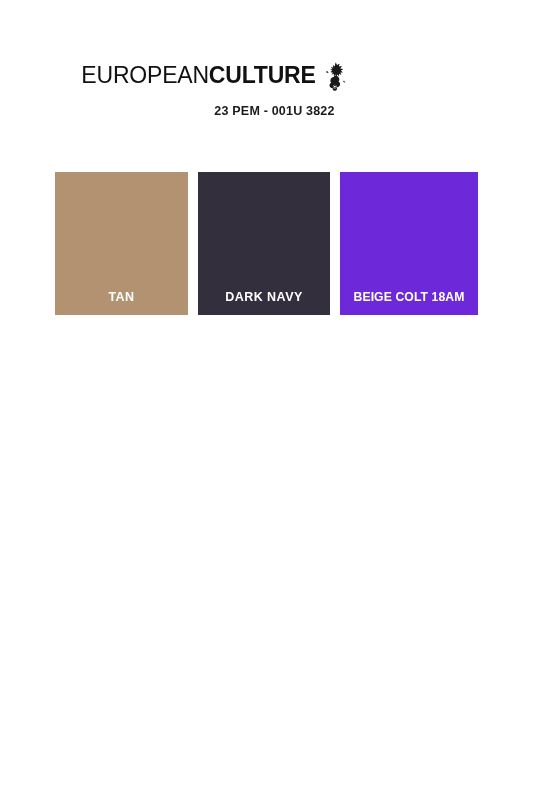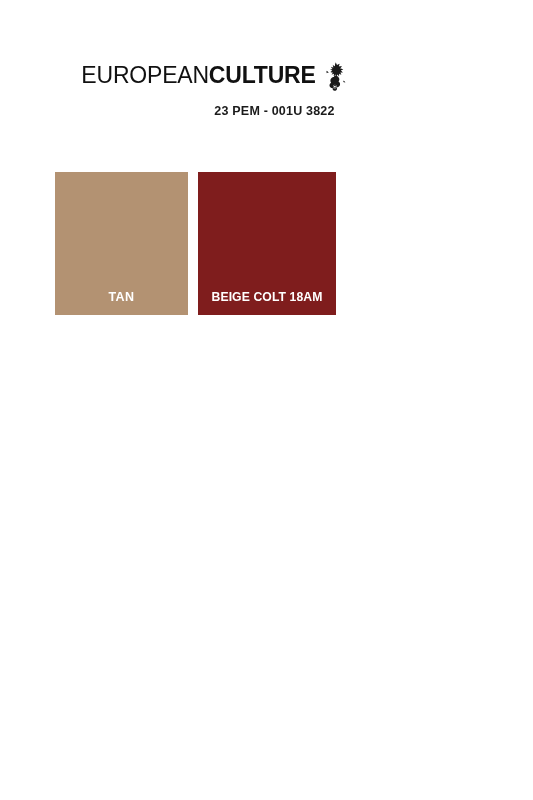--- a/index.html
+++ b/index.html
@@ -146,20 +146,23 @@
   </div>
 
   <div class="reference-line">23 PEM - 001U 3822</div>
 
   <div class="swatch-row">
 
     <div class="swatch swatch-1" style="background:#b39272;">
       <div class="swatch-label" style="color: rgb(255, 255, 255); text-align: center;">TAN</div>
     </div>
 
+    <div class="swatch swatch-2" style="background:#332f3c;">
+      <div class="swatch-label" style="color: rgb(255, 255, 255);">DARK NAVY</div>
+    </div>
 
-    <div class="swatch swatch-3" style="background:#7f1d1d;">
+    <div class="swatch swatch-3" style="background:#6d28d9;">
       <div class="swatch-label" style="color: rgb(255, 255, 255);">BEIGE COLT 18AM</div>
     </div>
 
   </div>
 
 </div>
 
 </body></html>

